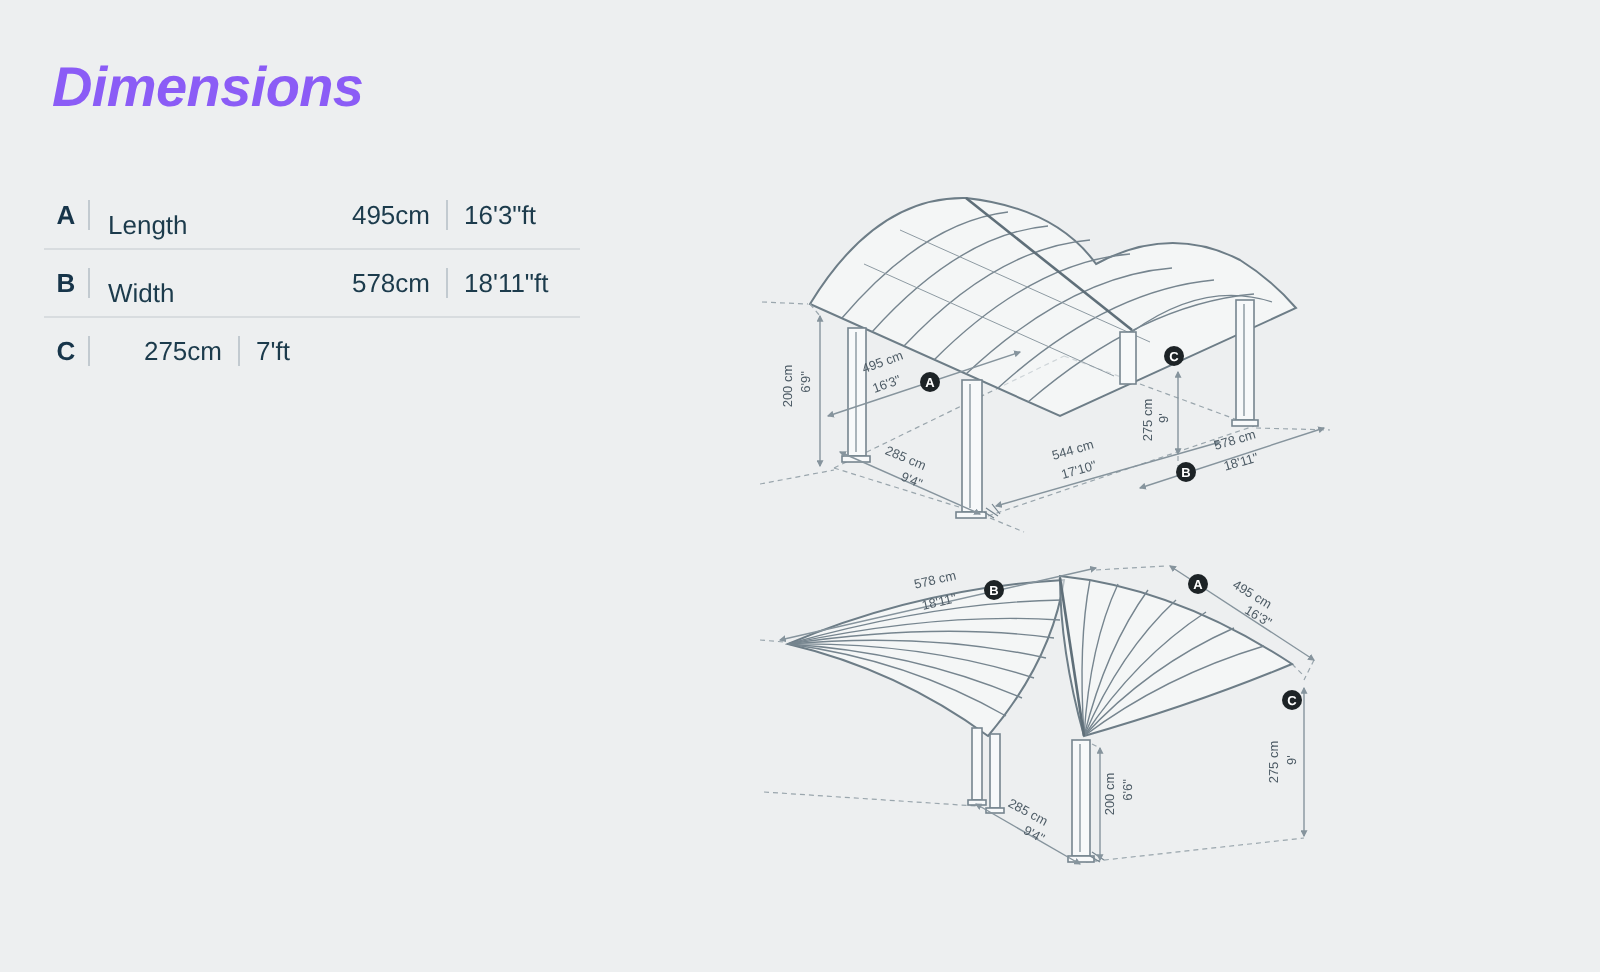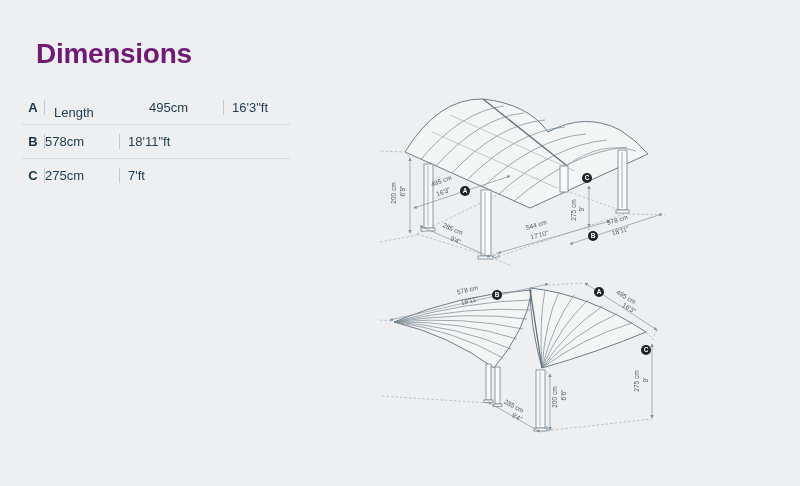--- a/index.html
+++ b/index.html
@@ -5,30 +5,30 @@
   html,body{margin:0;padding:0;}
   body{
     width:800px;height:486px;
     background:#edeff0;
     font-family:"Liberation Sans", sans-serif;
     position:relative;overflow:hidden;
     color:#1c3b4c;
   }
   .page-title{
     position:absolute;left:24px;top:26px;
-    font-size:28px;font-weight:bold;color:#701a75;
-    letter-spacing:-0.3px;margin:12px;
+    font-size:28px;font-weight:bold;color:#8b5cf6;
+    letter-spacing:-0.3px;margin:2px;font-style:italic;
   }
   .spec-table{position:absolute;left:22px;top:91px;width:268px;}
   .spec-row{display:flex;align-items:center;height:33px;font-size:13px;}
   .spec-sep{height:1px;background:#d8dcdf;width:100%;}
   .cell-letter{width:22px;text-align:center;font-weight:bold;color:#17354a;}
   .vbar{width:1px;height:15px;background:#c2cad0;}
   .cell-label{flex:1;padding-left:9px;color:#1c3b4c;margin-top:10px;}
-  .cell-metric{width:66px;text-align:left;color:#1c3b4c;}
+  .cell-metric{width:66px;text-align:right;color:#1c3b4c;}
   .gap8{width:8px;}
   .cell-imperial{width:58px;padding-left:8px;color:#1c3b4c;}
   .diagram{position:absolute;}
   #iso{left:380px;top:80px;}
   #rear{left:380px;top:280px;}
   .roof{stroke:#6d7d87;stroke-width:1;fill:rgba(250,251,252,0.55);}
   .rib{stroke:#76858f;stroke-width:0.7;fill:none;}
   .seam{stroke:#5f6f79;stroke-width:1.3;fill:none;}
   .thin{stroke:#8d9aa2;stroke-width:0.5;fill:none;}
   .post{stroke:#76858f;stroke-width:0.8;fill:#f7f9fa;}
@@ -53,20 +53,21 @@
       <span class="cell-label">Length</span>
       <span class="cell-metric">495cm</span>
       <span class="gap8"></span>
       <span class="vbar"></span>
       <span class="cell-imperial">16'3"ft</span>
     </div>
     <div class="spec-sep"></div>
     <div class="spec-row">
       <span class="cell-letter">B</span>
       <span class="vbar"></span>
+      <span class="cell-label">Width</span>
       <span class="cell-metric">578cm</span>
       <span class="gap8"></span>
       <span class="vbar"></span>
       <span class="cell-imperial">18'11"ft</span>
     </div>
     <div class="spec-sep"></div>
     <div class="spec-row">
       <span class="cell-letter">C</span>
       <span class="vbar"></span>
       <span class="cell-metric">275cm</span>

